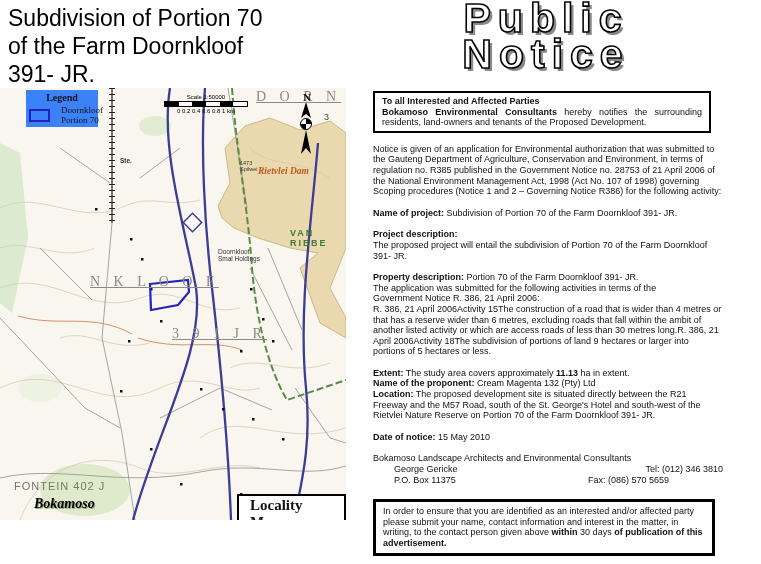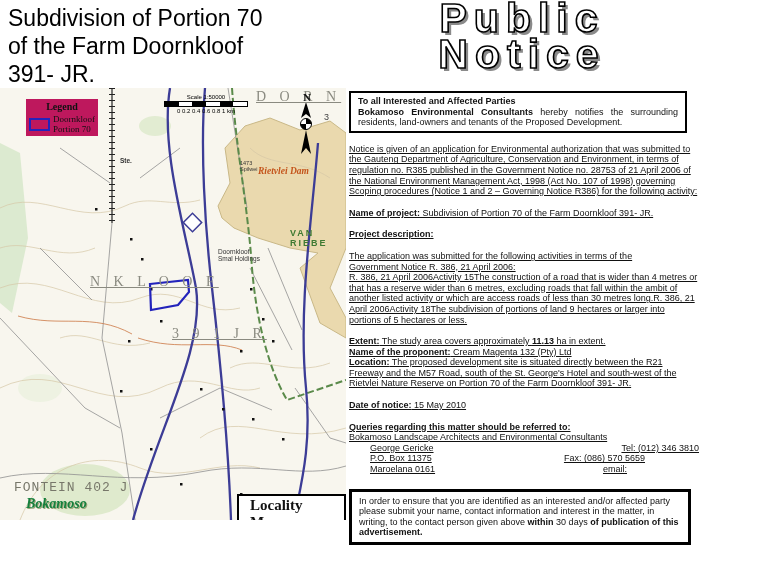--- a/index.html
+++ b/index.html
@@ -8,24 +8,24 @@
   .preline{white-space:pre-line;}
 
   
   .left-col{position:absolute;left:0;top:0;width:347px;height:496px;}
   .page-title{margin:0;padding:4px 6px 0 8px;font-size:23px;line-height:28px;
               font-weight:normal;color:#000;letter-spacing:0px;}
   .map{position:absolute;left:0;top:88px;width:346px;height:432px;background:#f8f6ee;overflow:hidden;}
   .map svg.base{position:absolute;left:0;top:0;}
   .map-label{position:absolute;z-index:3;}
 
-  .legend{position:absolute;left:26px;top:11px;width:66px;background:#be185d;z-index:4;
+  .legend{position:absolute;left:26px;top:2px;width:66px;background:#3b82f6;z-index:4;
           font-family:"Liberation Serif",serif;padding:2px 3px;}
   .legend-title{font-weight:bold;font-size:10px;text-align:center;}
-  .legend-row{display:flex;align-items:center;gap:3px;margin-top:2px;}
+  .legend-row{display:flex;align-items:center;gap:11px;margin-top:2px;}
   .legend-swatch{width:17px;height:9px;border:2px solid #2323bb;background:transparent;flex:0 0 auto;}
   .legend-item{font-size:9px;line-height:10px;}
 
   .scalebar{position:absolute;left:164px;top:6px;z-index:4;text-align:center;font-size:6px;color:#000;}
   .scale-title{font-size:6px;margin-bottom:1px;letter-spacing:0px;}
   .scale-cells{display:flex;border:1px solid #000;height:4px;width:82px;margin:0 auto;}
   .scale-cells i{flex:1;}
   .scale-cells i:nth-child(odd){background:#000;}
   .scale-cells i:nth-child(even){background:#fff;}
   .scale-ticks{margin-top:1px;font-size:6px;letter-spacing:0px;}
@@ -33,33 +33,33 @@
   .north{position:absolute;left:296px;top:3px;z-index:4;text-align:center;width:22px;}
   .north .n-letter{font-family:"Liberation Serif",serif;font-weight:bold;font-size:11px;display:block;}
   .label-three{position:absolute;left:324px;top:24px;font-size:9px;color:#444;z-index:4;}
 
   .lbl-dam{color:#c4551c;font-size:9.5px;font-style:italic;font-weight:bold;
            font-family:"Liberation Serif",serif;}
   .lbl-green{color:#3f7a33;font-size:9px;font-weight:bold;letter-spacing:2px;}
   .lbl-spread{color:#8a8a80;font-size:14px;letter-spacing:5px;font-family:"Liberation Serif",serif;text-decoration:underline;}
   .lbl-tiny{color:#333;font-size:6.5px;line-height:7px;}
   .lbl-micro{color:#333;font-size:5.5px;line-height:6px;}
-  .lbl-fontein{color:#77776a;font-size:13px;letter-spacing:1px;font-family:Liberation Mono, monospace;}
-  .logo{color:#15803d;font-family:"Liberation Serif",serif;font-style:italic;font-weight:bold;
-        font-size:14px;text-shadow:1px 1px 0 #9aa477;}
+  .lbl-fontein{color:#77776a;font-size:11px;letter-spacing:1px;font-family:Liberation Sans, sans-serif;}
+  .logo{color:#000000;font-family:"Liberation Serif",serif;font-style:italic;font-weight:bold;
+        font-size:14px;text-shadow:1px 1px 0 #9aa477;margin-left:8px;}
   .locality-box{position:absolute;left:237px;top:406px;z-index:5;background:#fff;border:2px solid #000;
                 font-family:"Liberation Serif",serif;font-weight:bold;font-size:15px;padding:1px 11px;}
 
   
-  .right-col{position:absolute;left:347px;top:0;width:360px;height:564px;font-size:9px;line-height:10.6px;}
+  .right-col{position:absolute;left:347px;top:0;width:360px;height:564px;font-size:9px;line-height:10.6px;padding-left:24px;}
   .pn-header{margin:0 10px 0 0;text-align:center;font-size:41px;line-height:36px;font-weight:bold;
              letter-spacing:7px;color:#fff;-webkit-text-stroke:1.6px #000;
              text-shadow:3px 3px 0 #8a8a8a;}
   .box1{border:2px solid #000;margin:19px 20px 0 2px;padding:3px 7px;text-align:justify;}
-  .body-text{margin:0 8px 0 2px;text-decoration:underline;}
+  .body-text{margin:0 8px 0 2px;}
   .para{margin-top:11px;}
   .para p{margin:0;}
   .box2{border:3px solid #000;margin:14px 16px 1px 2px;padding:4px 7px;}
   b{font-weight:bold;}
   .contact-row{display:flex;justify-content:space-between;}
   .contact-row .l1{margin-left:21px;}
 </style>
 </head>
 <body>
 
@@ -217,53 +217,50 @@
       <div class="para">
         <p>Notice is given of an application for Environmental authorization that was submitted to the Gauteng Department of Agriculture, Conservation and Environment, in terms of regulation no. R385 published in the Government Notice no. 28753 of 21 April 2006 of the National Environment Management Act, 1998 (Act No. 107 of 1998) governing Scoping procedures (Notice 1 and 2 – Governing Notice R386) for the following activity:</p>
       </div>
 
       <div class="para">
         <p><b>Name of project:</b><span> Subdivision of Portion 70 of the Farm Doornkloof 391- JR.</span></p>
       </div>
 
       <div class="para">
         <p><b>Project description:</b></p>
-      </div>
-
-      <div class="para">
+        <p>The proposed project will entail the subdivision of Portion 70 of the Farm Doornkloof 391- JR.</p>
+      </div>
+
+      <div class="para">
+        <p><b>Property description:</b><span> Portion 70 of the Farm Doornkloof 391- JR.</span></p>
         <p class="preline">The application was submitted for the following activities in terms of the
 Government Notice R. 386, 21 April 2006:
 R. 386, 21 April 2006Activity 15The construction of a road that is wider than 4 metres or that has a reserve wider than 6 metres, excluding roads that fall within the ambit of another listed activity or which are access roads of less than 30 metres long.R. 386, 21 April 2006Activity 18The subdivision of portions of land 9 hectares or larger into portions of 5 hectares or less.</p>
       </div>
 
       <div class="para">
         <p><b>Extent:</b><span> The study area covers approximately </span><b>11.13</b><span> ha in extent.</span></p>
         <p><b>Name of the proponent:</b><span> Cream Magenta 132 (Pty) Ltd</span></p>
         <p><b>Location:</b><span> The proposed development site is situated directly between the R21 Freeway and the M57 Road, south of the St. George's Hotel and south-west of the Rietvlei Nature Reserve on Portion 70 of the Farm Doornkloof 391- JR.</span></p>
       </div>
 
       <div class="para">
         <p><b>Date of notice:</b><span> 15 May 2010</span></p>
       </div>
 
       <div class="para">
-        <p><b>Queries regarding this matter should be referred to:</b></p>
         <p>Bokamoso Landscape Architects and Environmental Consultants</p>
         <div class="contact-row">
           <span class="l1">George Gericke</span>
           <span>Tel: (012) 346 3810</span>
         </div>
         <div class="contact-row">
           <span class="l1">P.O. Box 11375</span>
           <span style="margin-right:54px;">Fax: (086) 570 5659</span>
         </div>
-        <div class="contact-row">
-          <span class="l1">Maroelana  0161</span>
-          <span style="margin-right:72px;">email:</span>
-        </div>
       </div>
 
     </div>
 
     <div class="box2">
       <span>In order to ensure that you are identified as an interested and/or affected party please submit your name, contact information and interest in the matter, in writing, to the contact person given above </span><b>within</b><span> 30 days </span><b>of publication of this advertisement.</b>
     </div>
 
   </div>
 </div>

